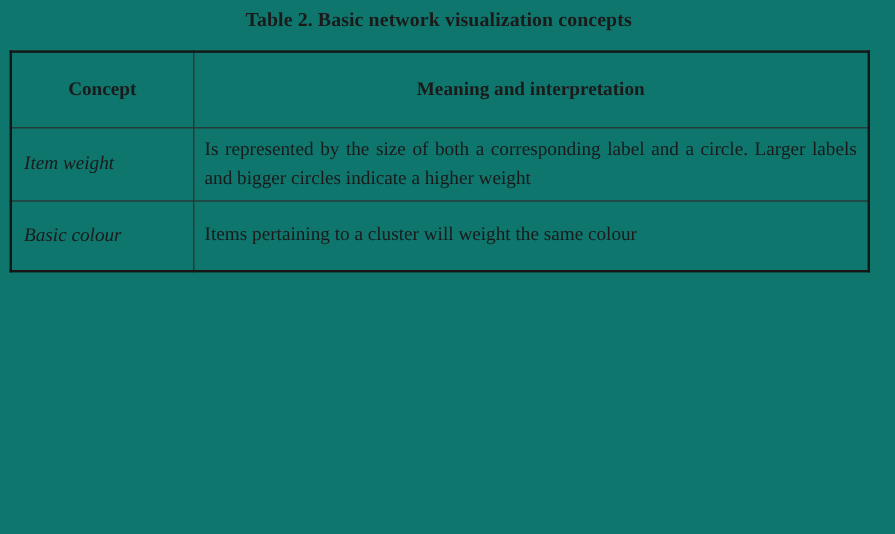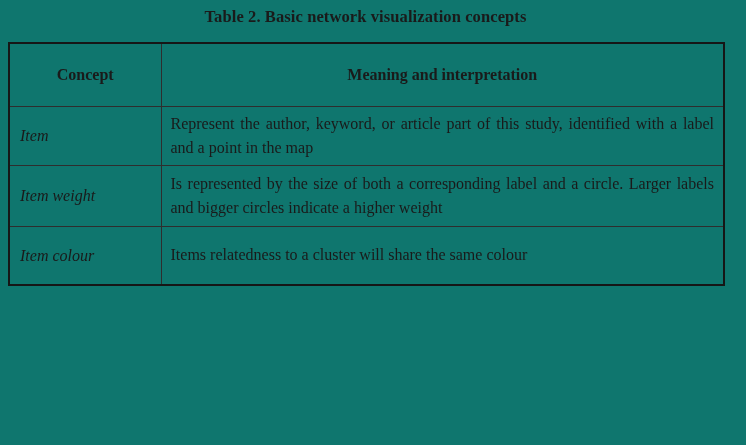--- a/index.html
+++ b/index.html
@@ -87,33 +87,29 @@
     <colgroup>
       <col class="c1">
       <col class="c2">
     </colgroup>
     <tbody>
       <tr class="hrow">
         <th>Concept</th>
         <th>Meaning and interpretation</th>
       </tr>
 
-      <tr class="row0">
-        <td class="concept">Item</td>
-        <td class="meaning">Represent the author, keyword, or article part of this study, identified with a label and a point in the map</td>
-      </tr>
 
       <tr class="row1">
         <td class="concept">Item weight</td>
         <td class="meaning">Is represented by the size of both a corresponding label and a circle. Larger labels and bigger circles indicate a higher weight</td>
       </tr>
 
       <tr class="row2">
-        <td class="concept">Item colour</td>
-        <td class="meaning">Items relatedness to a cluster will share the same colour</td>
+        <td class="concept">Basic colour</td>
+        <td class="meaning">Items pertaining to a cluster will weight the same colour</td>
       </tr>
 
 
     </tbody>
   </table>
 
 
 </div>
 
 </body></html>

